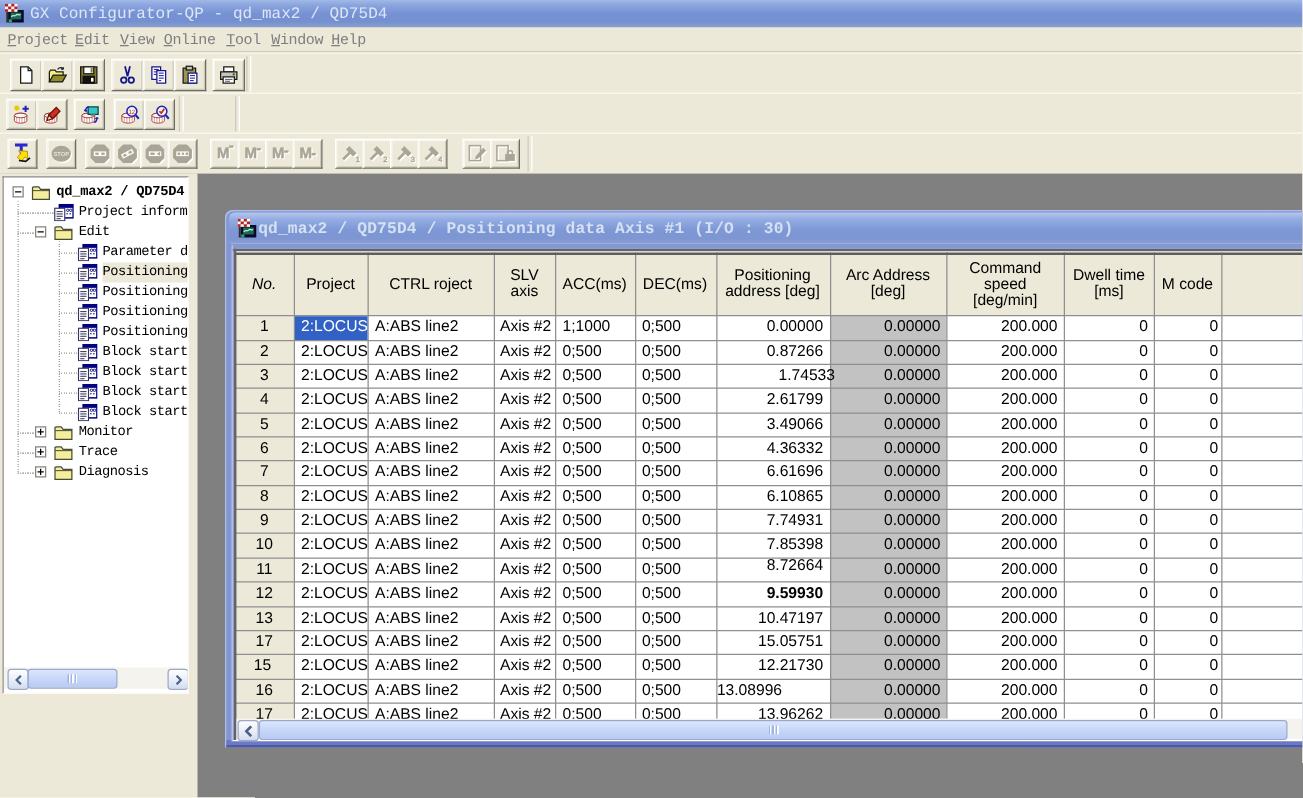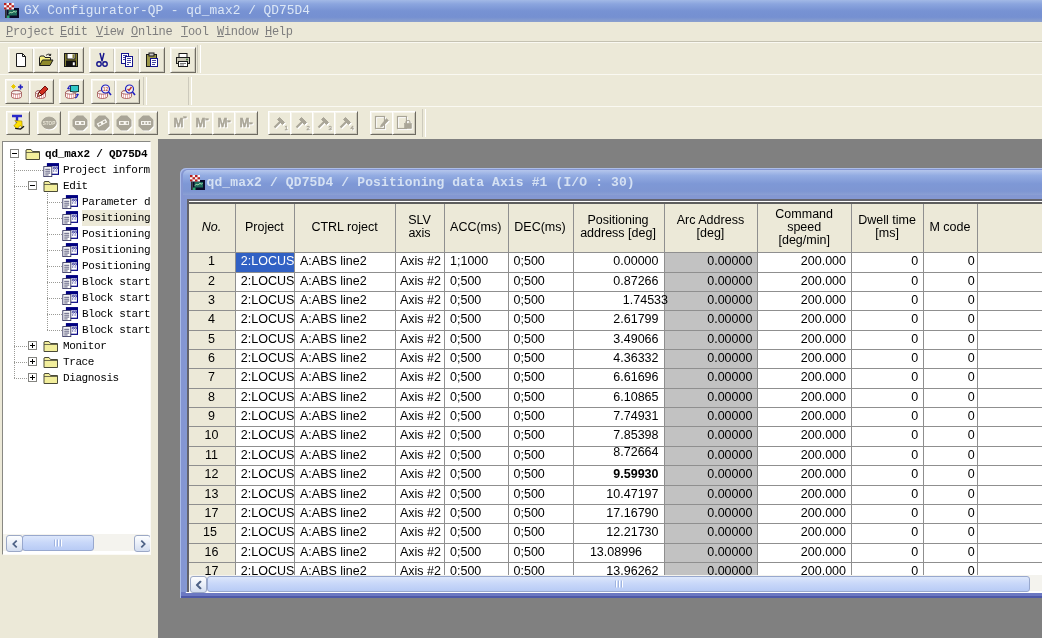--- a/index.html
+++ b/index.html
@@ -857,21 +857,21 @@
 <div class="abs gtxt" style="left:478.50px;top:288.50px;width:87.90px;line-height:19.35px;padding-right:5px;text-align:right;">0.00000</div>
 <div class="abs gtxt" style="left:572.40px;top:288.50px;width:87.60px;line-height:19.35px;padding-right:5px;text-align:right;">200.000</div>
 <div class="abs gtxt" style="left:666.00px;top:288.50px;width:66.30px;line-height:19.35px;padding-right:5px;text-align:right;">0</div>
 <div class="abs gtxt" style="left:738.30px;top:288.50px;width:50.30px;line-height:19.35px;padding-right:2px;text-align:right;">0</div>
 <div class="abs gtxt" style="left:2.00px;top:307.85px;width:46.80px;line-height:19.35px;text-align:center;">17</div>
 <div class="abs gtxt" style="left:49.80px;top:307.85px;width:53.20px;line-height:19.35px;padding-left:5px;text-align:left;">2:LOCUS</div>
 <div class="abs gtxt" style="left:109.00px;top:307.85px;width:95.00px;line-height:19.35px;padding-left:5px;text-align:left;">A:ABS line2</div>
 <div class="abs gtxt" style="left:210.00px;top:307.85px;width:44.00px;line-height:19.35px;padding-left:4px;text-align:left;">Axis #2</div>
 <div class="abs gtxt" style="left:259.00px;top:307.85px;width:57.50px;line-height:19.35px;padding-left:5px;text-align:left;">0;500</div>
 <div class="abs gtxt" style="left:322.50px;top:307.85px;width:59.00px;line-height:19.35px;padding-left:5px;text-align:left;">0;500</div>
-<div class="abs gtxt" style="left:387.50px;top:307.85px;width:85.00px;line-height:19.35px;padding-right:5px;text-align:right;">17.16790</div>
+<div class="abs gtxt" style="left:387.50px;top:307.85px;width:85.00px;line-height:19.35px;padding-right:5px;text-align:right;">15.05751</div>
 <div class="abs gtxt" style="left:478.50px;top:307.85px;width:87.90px;line-height:19.35px;padding-right:5px;text-align:right;">0.00000</div>
 <div class="abs gtxt" style="left:572.40px;top:307.85px;width:87.60px;line-height:19.35px;padding-right:5px;text-align:right;">200.000</div>
 <div class="abs gtxt" style="left:666.00px;top:307.85px;width:66.30px;line-height:19.35px;padding-right:5px;text-align:right;">0</div>
 <div class="abs gtxt" style="left:738.30px;top:307.85px;width:50.30px;line-height:19.35px;padding-right:2px;text-align:right;">0</div>
 <div class="abs gtxt" style="left:2.00px;top:327.20px;width:44px;line-height:19.35px;text-align:center;">15</div>
 <div class="abs gtxt" style="left:49.80px;top:327.20px;width:53.20px;line-height:19.35px;padding-left:5px;text-align:left;">2:LOCUS</div>
 <div class="abs gtxt" style="left:109.00px;top:327.20px;width:95.00px;line-height:19.35px;padding-left:5px;text-align:left;">A:ABS line2</div>
 <div class="abs gtxt" style="left:210.00px;top:327.20px;width:44.00px;line-height:19.35px;padding-left:4px;text-align:left;">Axis #2</div>
 <div class="abs gtxt" style="left:259.00px;top:327.20px;width:57.50px;line-height:19.35px;padding-left:5px;text-align:left;">0;500</div>
 <div class="abs gtxt" style="left:322.50px;top:327.20px;width:59.00px;line-height:19.35px;padding-left:5px;text-align:left;">0;500</div>
@@ -879,21 +879,21 @@
 <div class="abs gtxt" style="left:478.50px;top:327.20px;width:87.90px;line-height:19.35px;padding-right:5px;text-align:right;">0.00000</div>
 <div class="abs gtxt" style="left:572.40px;top:327.20px;width:87.60px;line-height:19.35px;padding-right:5px;text-align:right;">200.000</div>
 <div class="abs gtxt" style="left:666.00px;top:327.20px;width:66.30px;line-height:19.35px;padding-right:5px;text-align:right;">0</div>
 <div class="abs gtxt" style="left:738.30px;top:327.20px;width:50.30px;line-height:19.35px;padding-right:2px;text-align:right;">0</div>
 <div class="abs gtxt" style="left:2.00px;top:346.55px;width:46.80px;line-height:19.35px;text-align:center;">16</div>
 <div class="abs gtxt" style="left:49.80px;top:346.55px;width:53.20px;line-height:19.35px;padding-left:5px;text-align:left;">2:LOCUS</div>
 <div class="abs gtxt" style="left:109.00px;top:346.55px;width:95.00px;line-height:19.35px;padding-left:5px;text-align:left;">A:ABS line2</div>
 <div class="abs gtxt" style="left:210.00px;top:346.55px;width:44.00px;line-height:19.35px;padding-left:4px;text-align:left;">Axis #2</div>
 <div class="abs gtxt" style="left:259.00px;top:346.55px;width:57.50px;line-height:19.35px;padding-left:5px;text-align:left;">0;500</div>
 <div class="abs gtxt" style="left:322.50px;top:346.55px;width:59.00px;line-height:19.35px;padding-left:5px;text-align:left;">0;500</div>
-<div class="abs gtxt" style="left:387.50px;top:346.55px;width:85.00px;line-height:19.35px;padding-right:5px;text-align:center;">13.08996</div>
+<div class="abs gtxt" style="left:387.50px;top:346.55px;width:85.00px;line-height:19.35px;padding-right:5px;text-align:left;">13.08996</div>
 <div class="abs gtxt" style="left:478.50px;top:346.55px;width:87.90px;line-height:19.35px;padding-right:5px;text-align:right;">0.00000</div>
 <div class="abs gtxt" style="left:572.40px;top:346.55px;width:87.60px;line-height:19.35px;padding-right:5px;text-align:right;">200.000</div>
 <div class="abs gtxt" style="left:666.00px;top:346.55px;width:66.30px;line-height:19.35px;padding-right:5px;text-align:right;">0</div>
 <div class="abs gtxt" style="left:738.30px;top:346.55px;width:50.30px;line-height:19.35px;padding-right:2px;text-align:right;">0</div>
 <div class="abs gtxt" style="left:2.00px;top:365.90px;width:46.80px;line-height:19.35px;text-align:center;">17</div>
 <div class="abs gtxt" style="left:49.80px;top:365.90px;width:53.20px;line-height:19.35px;padding-left:5px;text-align:left;">2:LOCUS</div>
 <div class="abs gtxt" style="left:109.00px;top:365.90px;width:95.00px;line-height:19.35px;padding-left:5px;text-align:left;">A:ABS line2</div>
 <div class="abs gtxt" style="left:210.00px;top:365.90px;width:44.00px;line-height:19.35px;padding-left:4px;text-align:left;">Axis #2</div>
 <div class="abs gtxt" style="left:259.00px;top:365.90px;width:57.50px;line-height:19.35px;padding-left:5px;text-align:left;">0;500</div>
 <div class="abs gtxt" style="left:322.50px;top:365.90px;width:59.00px;line-height:19.35px;padding-left:5px;text-align:left;">0;500</div>

